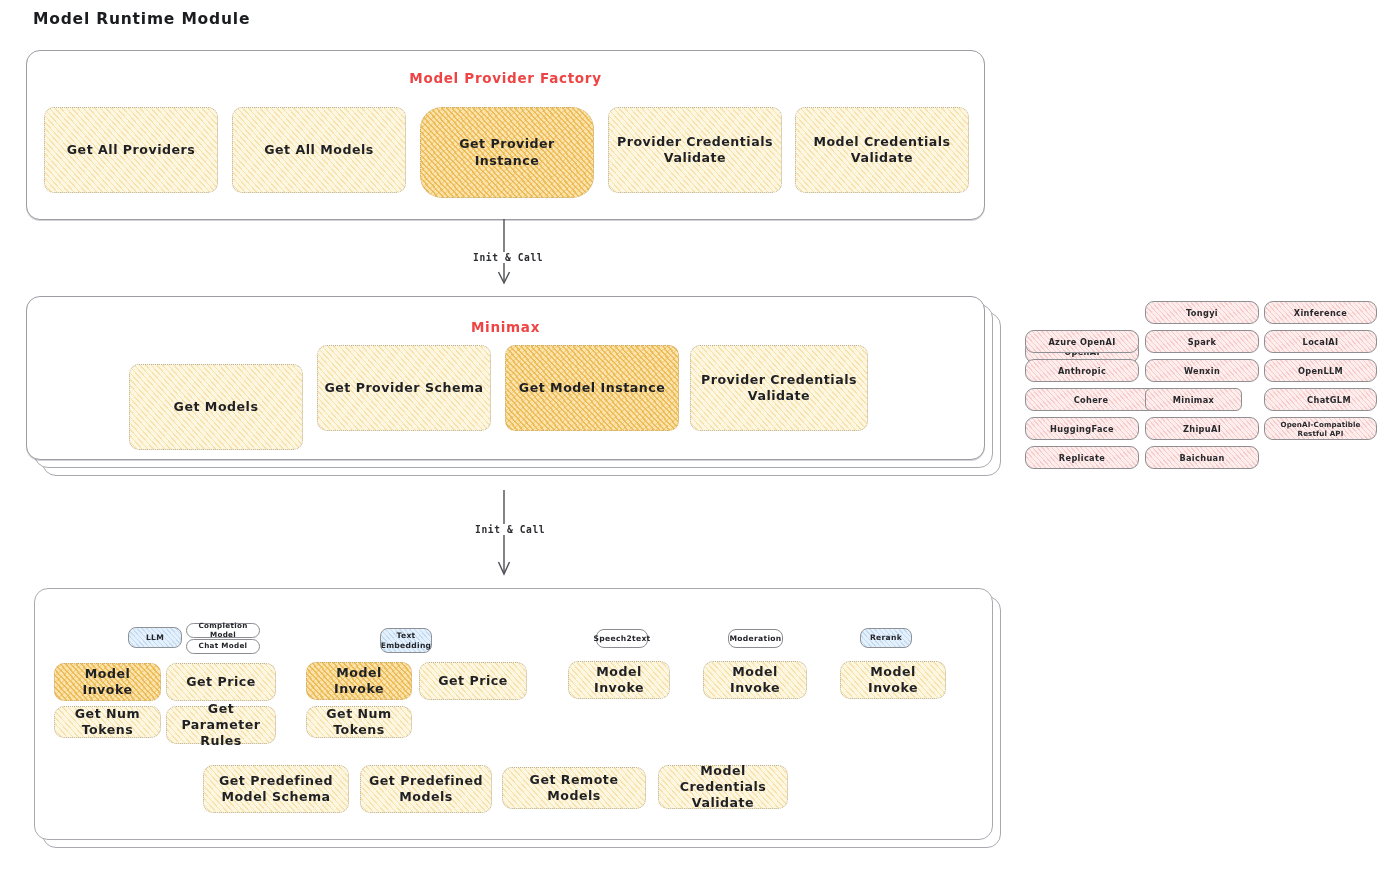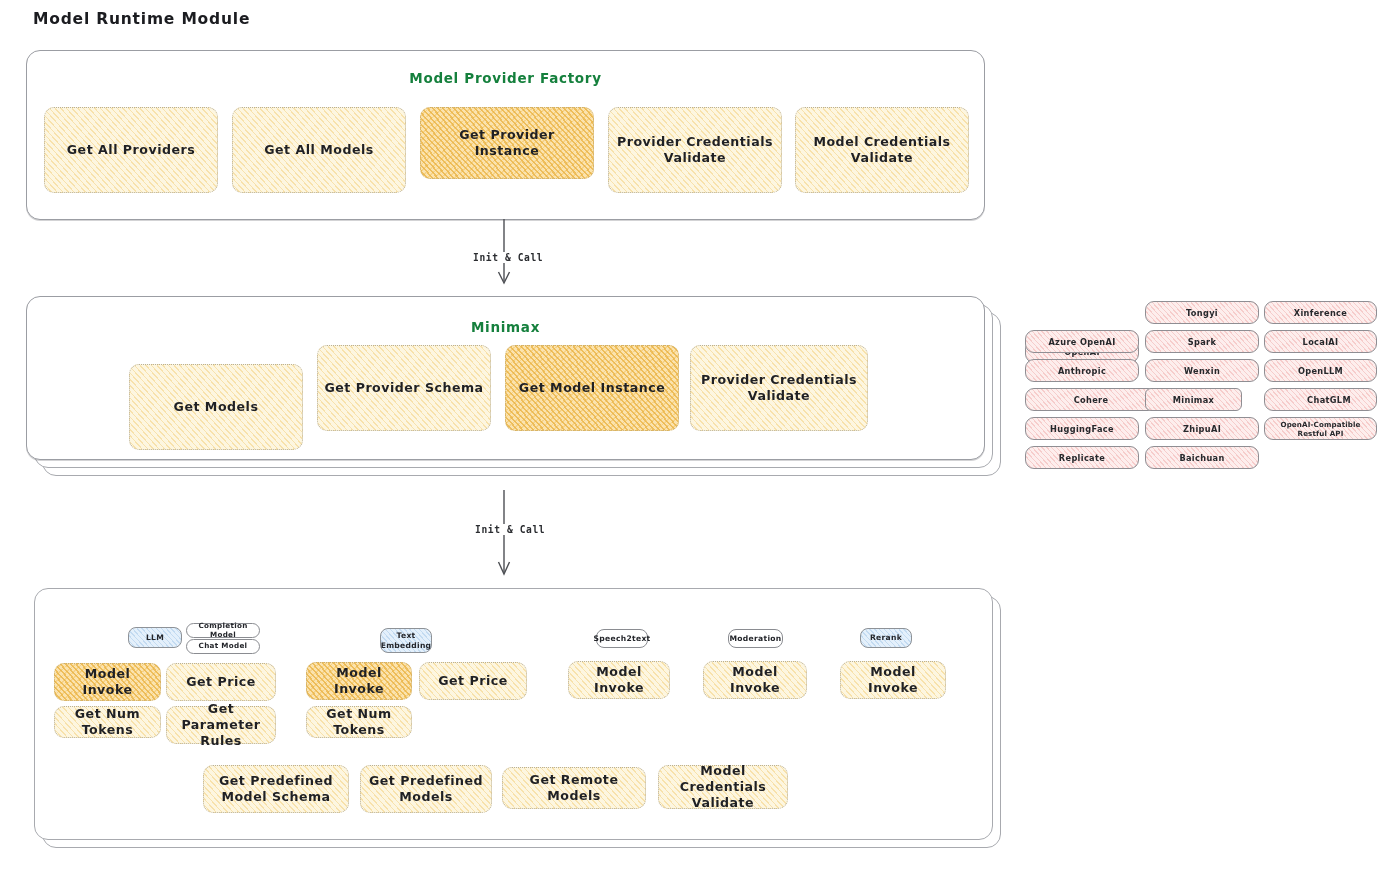--- a/index.html
+++ b/index.html
@@ -46,21 +46,21 @@
     border-radius: 14px;
     box-shadow: 0 1px 0 rgba(120,122,128,.33);
   }
   .panel-title {
     position: absolute;
     left: 0; right: 0;
     text-align: center;
     font-size: 13.5px;
     font-weight: 600;
     letter-spacing: .7px;
-    color: #15803d;
+    color: #ef4444;
   }
   
   .stack-layer {
     position: absolute;
     background: #ffffff;
     border: 1.2px solid #a8aaaf;
     border-radius: 14px;
   }
 
   
@@ -172,21 +172,21 @@
 <div id="canvas">
 
   <div id="page-title" class="hand">Model Runtime Module</div>
 
   <div class="panel" id="factory-panel" style="left:26px; top:50px; width:959px; height:170px;">
     <div class="panel-title hand" style="top:19px;">Model Provider Factory</div>
   </div>
   <div id="factory-methods">
       <div class="mbox hand" style="left: 44px; top: 107px; width: 174px; height: 86px;">Get All Providers</div>
       <div class="mbox hand" style="left: 232px; top: 107px; width: 174px; height: 86px;">Get All Models</div>
-      <div class="mbox hand hl" style="left: 420px; top: 107px; width: 174px; height: 72px;">Get Provider Instance</div>
+      <div class="mbox hand hl" style="left: 420px; top: 107px; width: 174px; height: 91px; border-radius: 22px;">Get Provider Instance</div>
       <div class="mbox hand" style="left: 608px; top: 107px; width: 174px; height: 86px;">Provider Credentials Validate</div>
       <div class="mbox hand" style="left: 795px; top: 107px; width: 174px; height: 86px;">Model Credentials Validate</div>
     </div>
 
   <svg class="arrow" style="left:484px; top:219px; width:40px; height:72px;">
     <line x1="20" y1="0" x2="20" y2="62" stroke="#4d4f54" stroke-width="1.4"></line>
     <path d="M14.5 53 L20 64 L25.5 53" fill="none" stroke="#4d4f54" stroke-width="1.4"></path>
   </svg>
   <div class="arrow-label mono" style="left:470px; top:252px;">Init &amp; Call</div>
 

